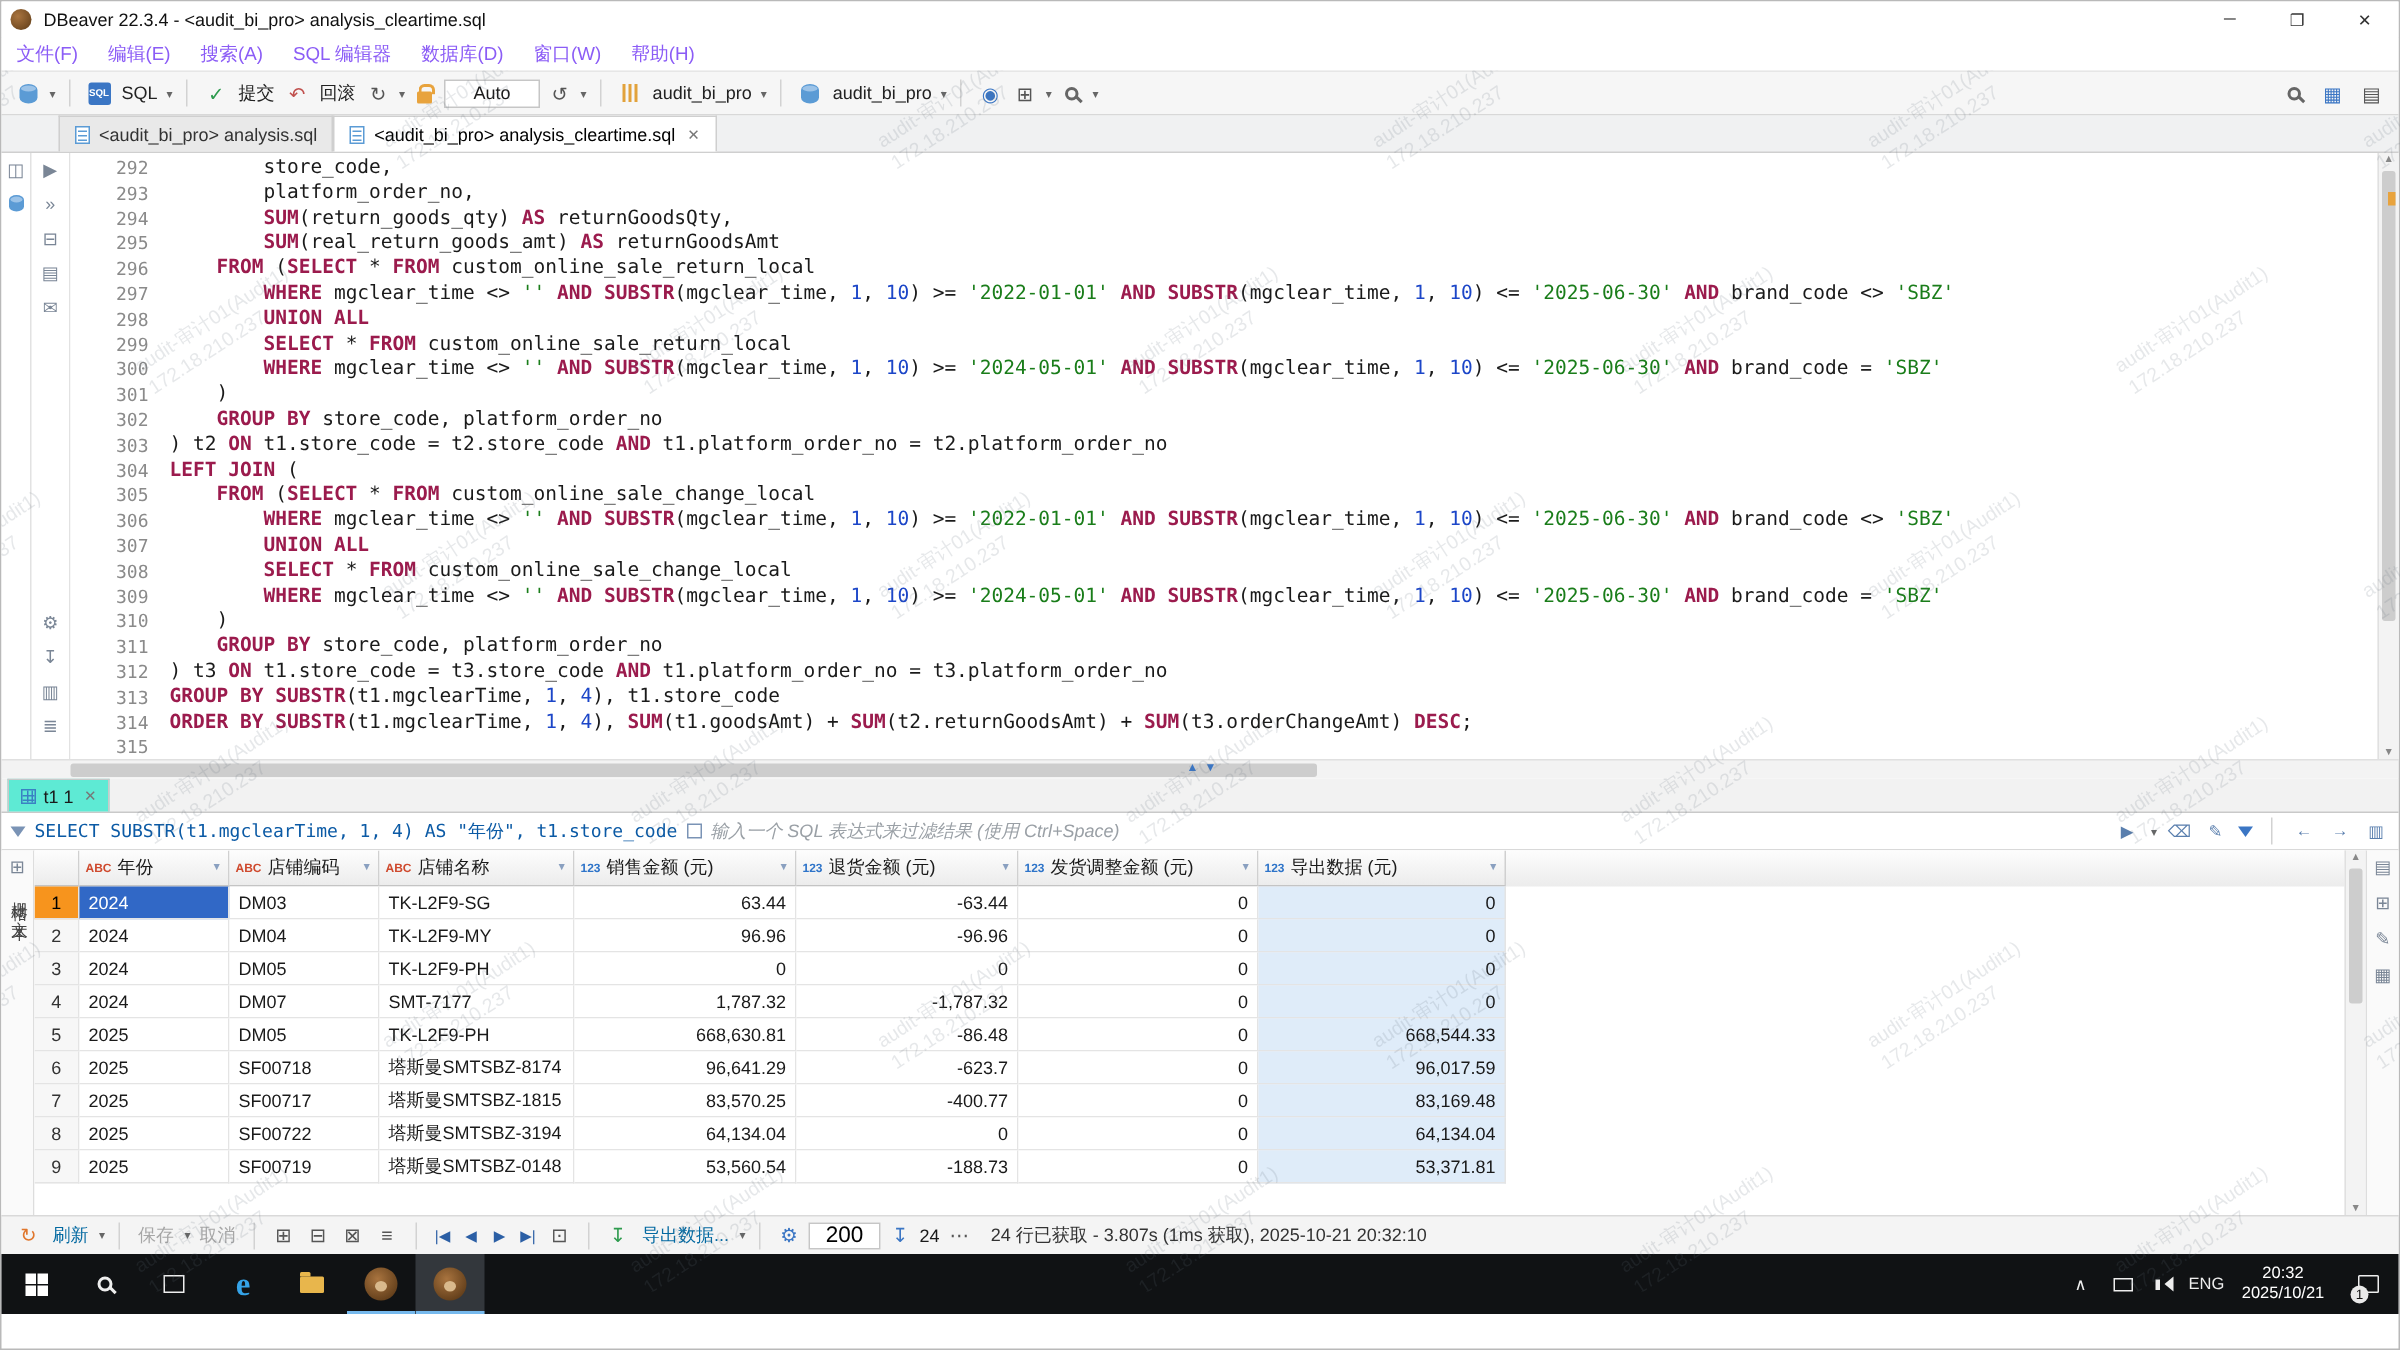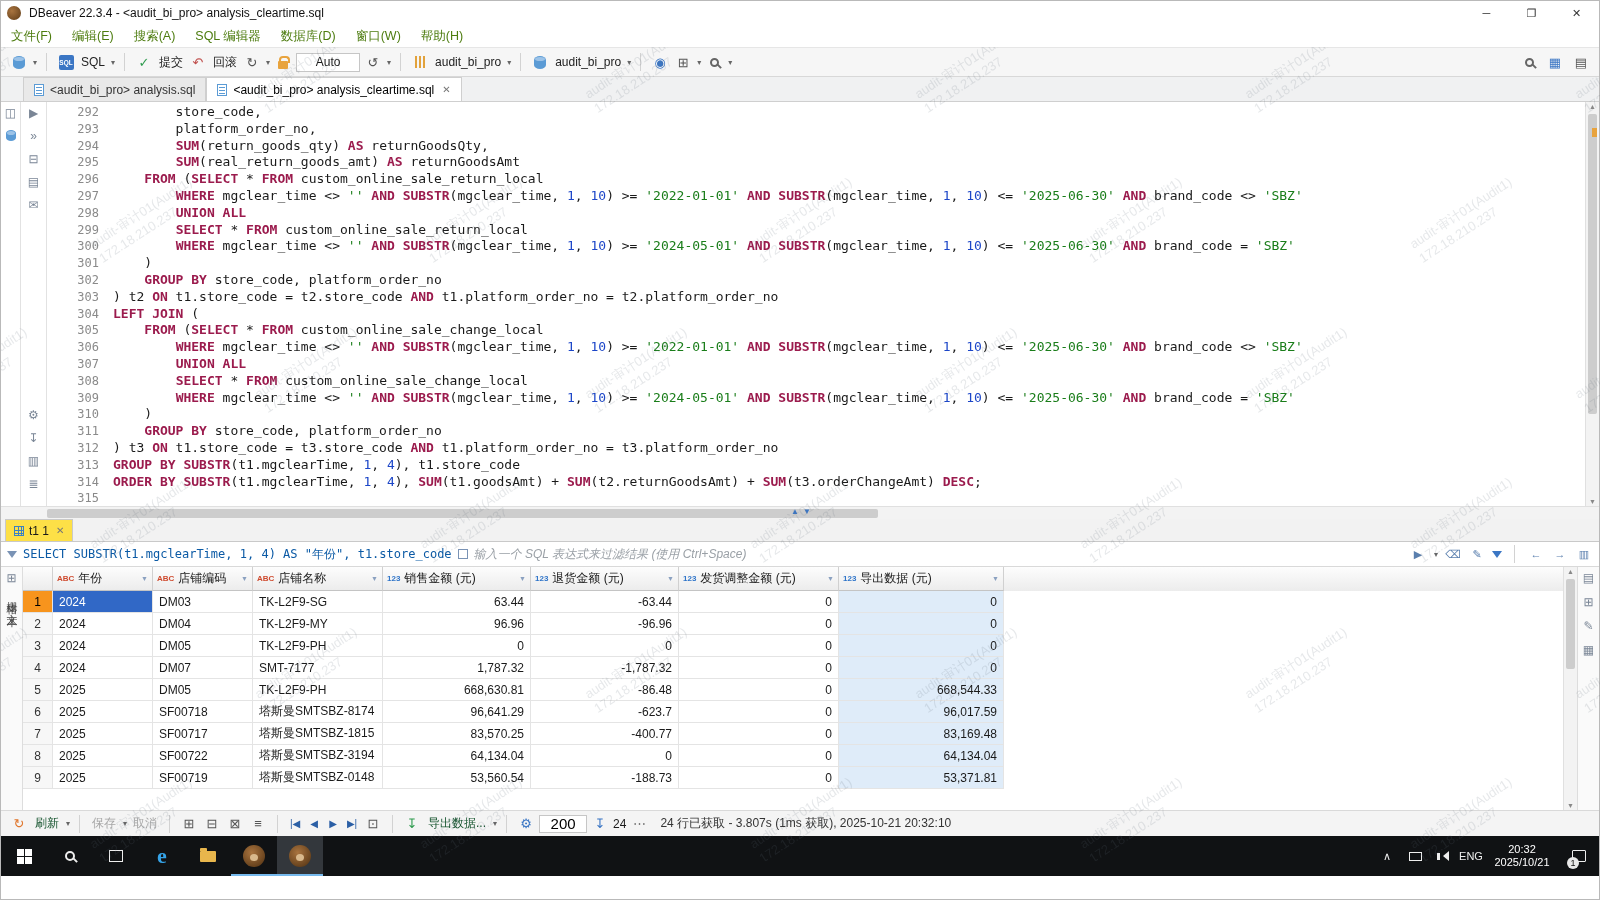--- a/index.html
+++ b/index.html
@@ -7,42 +7,42 @@
   body { font-family:"Liberation Sans", sans-serif; font-size:12px; color:#1a1a1a; background:#fff; }
   .app { position:relative; width:1600px; height:900px; display:flex; flex-direction:column; background:#fff; border:1px solid #b9b9b9; }
 
   
   .titlebar { height:24px; display:flex; align-items:center; gap:8px; padding-left:6px; background:#fff; }
   .app-ico { width:14px; height:14px; border-radius:50%; background:radial-gradient(circle at 35% 35%, #a9743f, #5d3a16); flex:0 0 auto; }
   .title-text { font-size:12px; color:#111; }
   .win-controls { margin-left:auto; display:flex; height:100%; }
   .win-btn { width:45px; display:flex; align-items:center; justify-content:center; font-size:11px; color:#333; }
   .menubar { height:22px; display:flex; align-items:center; gap:20px; padding-left:10px; background:#fff; }
-  .menu-item { font-size:12.5px; color:#4d7c0f; cursor:default; }
+  .menu-item { font-size:12.5px; color:#8b5cf6; cursor:default; }
 
   
   .toolbar { height:30px; background:#f6f6f6; border-top:1px solid #e6e6e6; border-bottom:1px solid #d8d8d8; display:flex; align-items:center; padding:0 8px; gap:3px; }
   .sep { width:1px; height:18px; background:#d2d2d2; margin:0 6px; flex:0 0 auto; }
   .ticon { min-width:20px; height:22px; display:flex; align-items:center; justify-content:center; font-size:13px; color:#555; }
   .caret-s { font-size:8px; color:#666; margin-left:1px; }
   .tlabel { font-size:12px; color:#222; margin:0 2px; }
   .db-cyl { width:12px; height:13px; background:#5b9bd5; border-radius:6px/4px; position:relative; }
   .db-cyl::before { content:''; position:absolute; top:1px; left:1px; right:1px; height:4px; border-radius:50%; background:#9cc3e8; }
   .bars3 { width:2px; height:12px; background:#e2a23b; box-shadow:4px 0 #e2a23b, 8px 0 #e2a23b; margin-right:8px; }
   .auto-box { width:64px; height:19px; background:#fff; border:1px solid #c6c6c6; display:flex; align-items:center; justify-content:center; font-size:12px; }
   .sql-chip { width:15px; height:15px; background:#3b76c4; color:#fff; font-size:6.5px; font-weight:bold; display:flex; align-items:center; justify-content:center; border-radius:2px; }
   .lock { width:10px; height:8px; background:#e8a33d; border-radius:1px; position:relative; margin-top:5px; }
   .lock::before { content:''; position:absolute; top:-5px; left:1px; width:7px; height:5px; border:2px solid #e8a33d; border-bottom:none; border-radius:4px 4px 0 0; }
   .mag { position:relative; width:9px; height:9px; border:2px solid #666; border-radius:50%; }
   .mag::after { content:''; position:absolute; width:6px; height:2px; background:#666; transform:rotate(45deg); right:-5px; bottom:-2px; }
   .green { color:#2e9b4e; } .red { color:#c0504d; } .blue { color:#3b76c4; } .orange { color:#e0762c; }
   .toolbar-right { margin-left:auto; display:flex; align-items:center; gap:6px; }
 
   
-  .tabbar { height:25px; background:#f0f1f2; border-bottom:1px solid #cfcfcf; display:flex; align-items:flex-end; padding-left:22px; }
+  .tabbar { height:25px; background:#f0f1f2; border-bottom:1px solid #cfcfcf; display:flex; align-items:flex-end; padding-left:38px; }
   .tab { height:24px; display:flex; align-items:center; gap:6px; padding:0 10px; border:1px solid #cfcfcf; border-bottom:none; background:#e9e9e9; font-size:12px; color:#333; }
   .tab.active { background:#fff; color:#000; }
   .file-ico { width:10px; height:12px; background:#fff; border:1px solid #5b9bd5; position:relative; }
   .file-ico::after { content:''; position:absolute; left:1px; top:2px; width:6px; height:1px; background:#5b9bd5; box-shadow:0 3px #5b9bd5, 0 6px #5b9bd5; }
   .tab-close { font-size:10px; color:#777; margin-left:2px; }
 
   
   .main { height:404px; display:flex; position:relative; background:#fff; }
   .left-strip { width:20px; border-right:1px solid #e2e2e2; display:flex; flex-direction:column; align-items:center; padding-top:4px; gap:8px; }
   .editor-rail { width:26px; border-right:1px solid #e2e2e2; display:flex; flex-direction:column; align-items:center; padding-top:4px; gap:9px; }
@@ -58,21 +58,21 @@
   .vthumb { position:absolute; left:2px; right:2px; background:#cdcdcd; border-radius:2px; }
   .scroll-arrow { position:absolute; left:0; right:0; text-align:center; font-size:7px; color:#888; }
   .ov-mark { position:absolute; top:26px; right:2px; width:5px; height:9px; background:#e8a33d; }
 
   .hscroll { height:13px; background:#f3f3f3; border-top:1px solid #e0e0e0; position:relative; }
   .hthumb { position:absolute; top:2px; height:9px; left:46px; width:52%; background:#cdcdcd; border-radius:2px; }
   .sash { position:absolute; top:0; left:790px; display:flex; gap:4px; font-size:8px; color:#3b76c4; }
 
   
   .res-tabbar { height:23px; background:#f2f2f2; border-bottom:1px solid #c9c9c9; display:flex; align-items:flex-end; padding-left:4px; }
-  .res-tab { height:22px; background:#fde047; border:1px solid #c9c9c9; border-bottom:none; display:flex; align-items:center; gap:5px; padding:0 8px; font-size:12px;justify-content:space-between; }
+  .res-tab { height:22px; background:#5eead4; border:1px solid #c9c9c9; border-bottom:none; display:flex; align-items:center; gap:5px; padding:0 8px; font-size:12px;justify-content:space-between; }
   .tbl-ico { width:10px; height:10px; border:1px solid #3a81c3; position:relative; }
   .tbl-ico::after { content:''; position:absolute; left:0; right:0; top:3px; height:1px; background:#3a81c3; box-shadow:0 3px #3a81c3; }
   .tbl-ico::before { content:''; position:absolute; top:0; bottom:0; left:3px; width:1px; background:#3a81c3; box-shadow:3px 0 #3a81c3; }
 
   .filterbar { height:25px; display:flex; align-items:center; border-bottom:1px solid #d9d9d9; padding:0 6px; gap:6px; background:#fff; }
   .funnel { width:0; height:0; border:5px solid transparent; border-top:7px solid #7a93b5; margin-top:5px; }
   .funnel.bluef { border-top-color:#3b76c4; }
   .fquery { font-family:"DejaVu Sans Mono", monospace; font-size:12px; color:#0b5aa5; white-space:pre; }
   .fplaceholder { flex:1; font-size:12px; color:#9aa0a6; font-style:italic; overflow:hidden; white-space:nowrap; }
   .fico { min-width:18px; height:18px; display:flex; align-items:center; justify-content:center; font-size:11px; color:#5a7fae; }
@@ -92,21 +92,21 @@
   .grid td.num { text-align:right; }
   .grid td.rownum { background:#f7f7f7; text-align:center; color:#333; padding:0 2px; }
   .grid td.sel-rownum { background:#f7941d; color:#000; }
   .grid td.hlcol { background:#dfecf9; }
   .grid td.selcell { background:#3168c6; color:#fff; }
   .grid th.rownum-h { background:linear-gradient(#fdfdfd,#ececec); }
   .gvscroll { width:14px; background:#f3f3f3; border-left:1px solid #e0e0e0; position:relative; }
   .res-right-rail { width:22px; border-left:1px solid #ddd; display:flex; flex-direction:column; align-items:center; padding-top:4px; gap:10px; background:#fafafa; }
 
   .res-toolbar { height:26px; background:#f4f4f4; border-top:1px solid #d9d9d9; display:flex; align-items:center; gap:3px; padding:0 8px; font-size:12px; }
-  .rt-btn { display:flex; align-items:center; gap:4px; padding:0 3px; color:#14532d; }
+  .rt-btn { display:flex; align-items:center; gap:4px; padding:0 3px; color:#0369a1; }
   .disabled { color:#a6a6a6; }
   .navg { color:#2b5fa5; font-size:10px; min-width:16px; text-align:center; }
   .fetch-input { width:48px; height:18px; border:1px solid #c6c6c6; font-size:15px; text-align:center; background:#fff; }
   .rt-status { margin-left:8px; color:#333; }
 
   
   .statusbar { height:25px; background:#f4f4f4; border-top:1px solid #d9d9d9; display:flex; align-items:center; font-size:12px; color:#333; }
   .status-spacer { width:750px; }
   .status-seg { height:100%; display:flex; align-items:center; justify-content:center; border-left:1px solid #dcdcdc; padding:0 4px; overflow:hidden; white-space:nowrap; }
 

